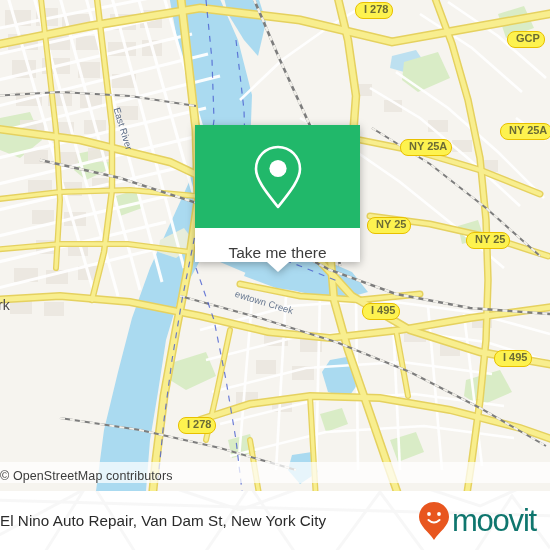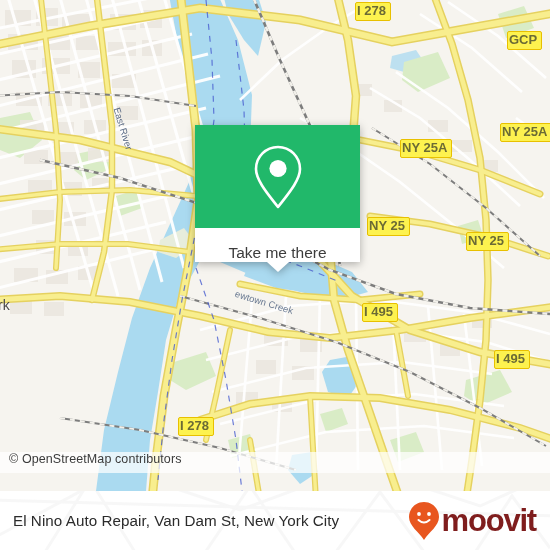--- a/index.html
+++ b/index.html
@@ -13,24 +13,24 @@
 
   
   .map {
     position:absolute; left:0; top:0; width:550px; height:491px;
     background:#f6f4ef; overflow:hidden;
   }
   .map svg { position:absolute; left:0; top:0; }
 
   
   .attrib {
-    position:absolute; left:0; bottom:18px; width:550px; height:21px;
+    position:absolute; left:0; bottom:8px; width:550px; height:21px;
     background:rgba(255,255,255,0.72);
-    display:flex; align-items:flex-start;
-    padding-left:9px;
+    display:flex; align-items:flex-end;
+    padding-left:0;
     font-size:12.5px; color:#3b3b3b; letter-spacing:.1px;
     z-index:40;
   }
 
   
   .bubble {
     position:absolute; left:195px; top:125px; width:165px; height:137px;
     z-index:30;
     filter:drop-shadow(0 2px 4px rgba(0,0,0,.30));
   }
@@ -54,39 +54,39 @@
 
   
   .footer {
     position:absolute; left:0; top:491px; width:550px; height:59px;
     background:#ffffff; overflow:hidden;
     display:flex; align-items:center;
   }
   .footer-wm { position:absolute; left:0; top:-491px; opacity:.055; }
   .footer-title {
     position:relative; z-index:2;
-    padding-left:13px; font-size:15.2px; color:#2b2b2b;
+    font-size:15.2px; color:#2b2b2b;
     white-space:nowrap; letter-spacing:.05px;
   }
   .brand {
     position:absolute; right:14px; top:50%; transform:translateY(-50%);
     z-index:2; display:flex; align-items:center; gap:2px;
   }
   .brand-word {
-    font-size:31px; font-weight:bold; color:#7f1d1d;
+    font-size:31px; font-weight:normal; color:#0f766e;
     letter-spacing:-1.2px; line-height:1;
   }
 
   
   .shield {
     position:absolute; z-index:20;
     background:#fdf24f; border:1.6px solid #e8c000;
-    border-radius:2px; color:#6b6b35;
-    font-size:13px; font-weight:bold;
-    padding:1px 4px 2px 1px; line-height:1.05;
+    border-radius:8px; color:#6b6b35;
+    font-size:11px; font-weight:bold;
+    padding:1px 4px 2px 8px; line-height:1.05;
     white-space:nowrap;
   }
   .placelabel {
     position:absolute; z-index:18;
     color:#4a4a4a; font-size:13px; white-space:nowrap;
   }
   .waterlabel {
     position:absolute; z-index:18;
     color:#5b6b85; font-size:9.5px; white-space:nowrap;
   }

